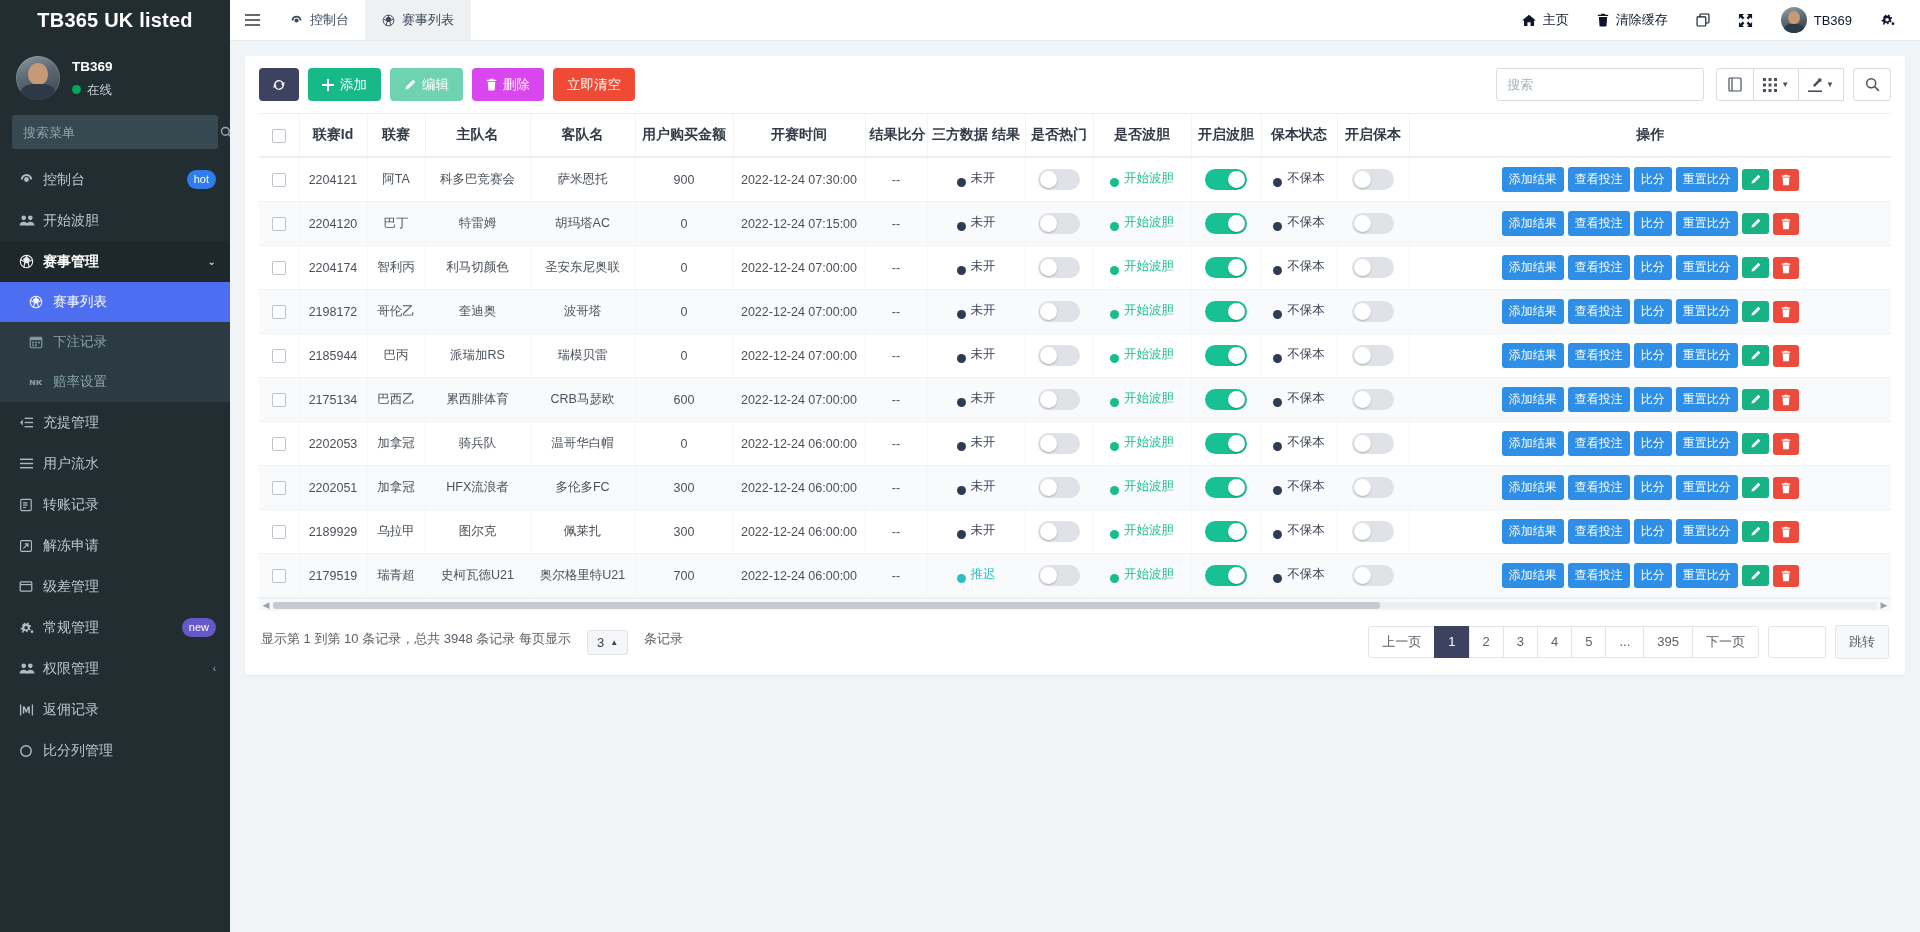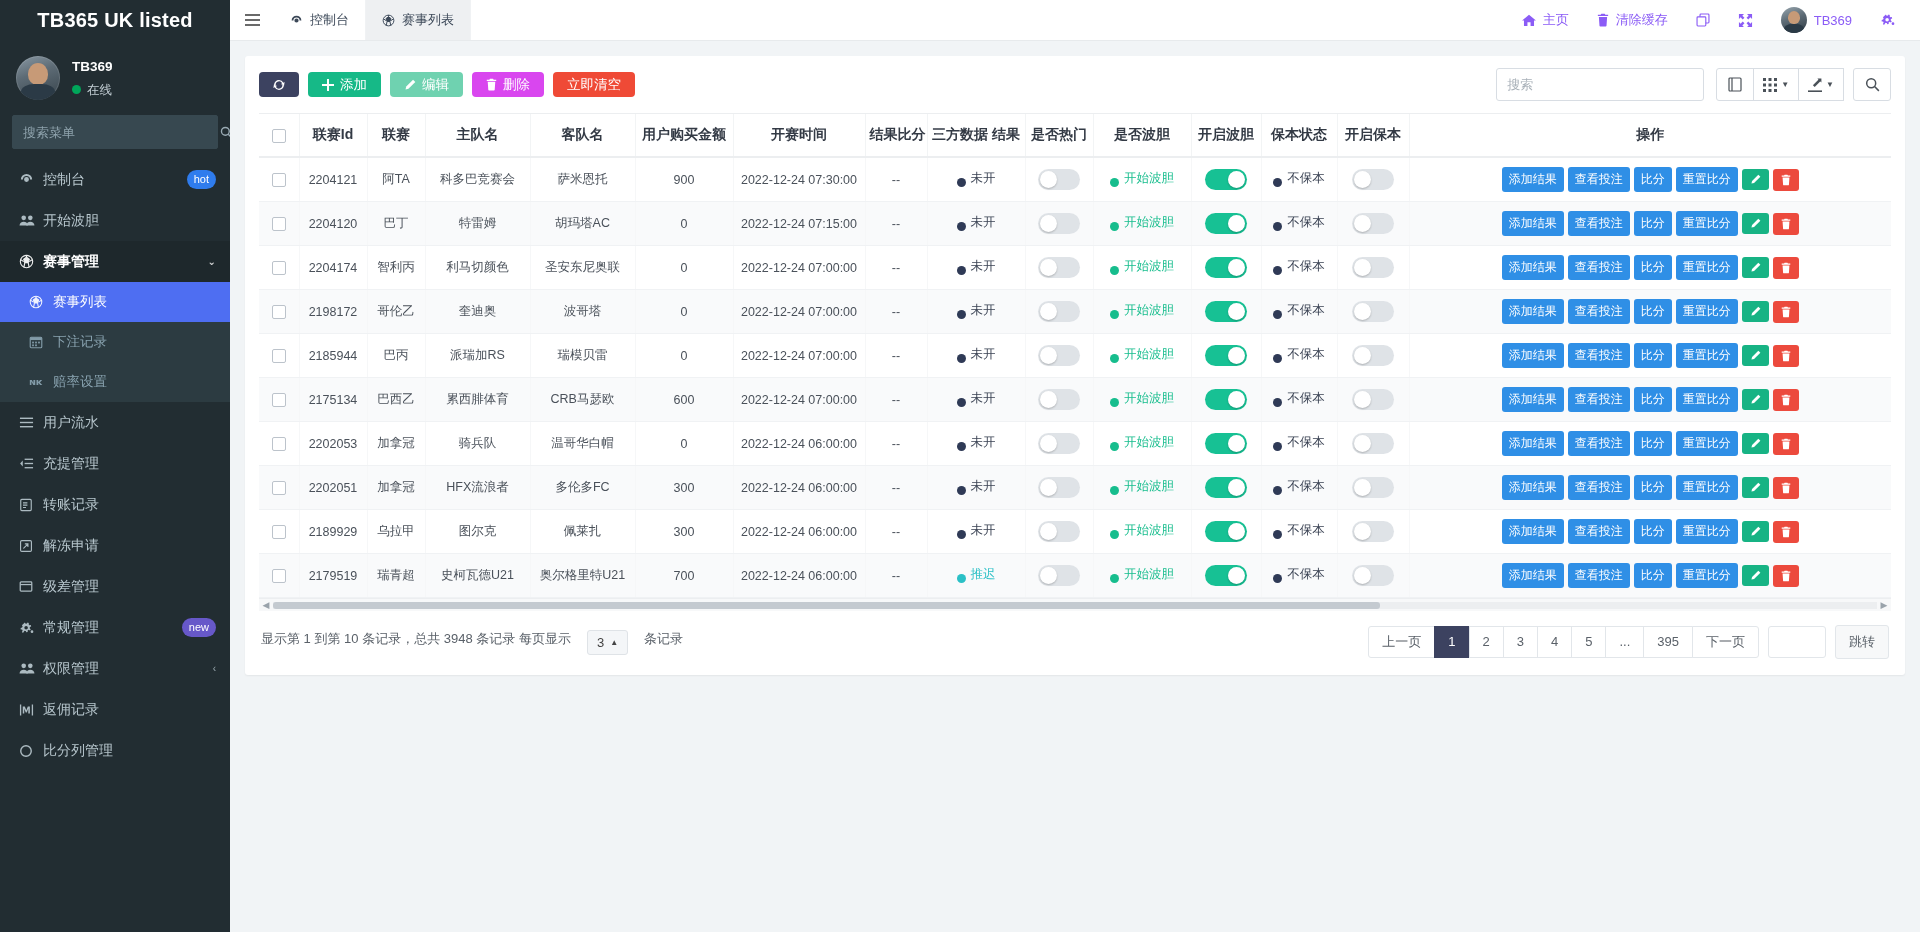--- a/index.html
+++ b/index.html
@@ -104,21 +104,21 @@
   .topbar-tabs { display: flex; align-items: stretch; }
   .ttab {
     display: flex; align-items: center; gap: 7px;
     padding: 0 16px; font-size: 13px; color: #3c4858; cursor: pointer;
     border-right: 1px solid #f0f2f4;
   }
   .ttab.active { background: #eef0f2; }
   .topbar-right { margin-left: auto; display: flex; align-items: center; gap: 0; padding-right: 10px;}
   .tr-item {
     display: flex; align-items: center; gap: 7px;
-    padding: 0 14px; height: 41px; font-size: 13px; color: #8b5cf6; cursor: pointer;
+    padding: 0 14px; height: 41px; font-size: 13px; color: #0f172a; cursor: pointer;
   }
   .tr-avatar {
     width: 26px; height: 26px; border-radius: 50%;
     background: linear-gradient(160deg,#97a5ae 0%,#5d6b75 45%,#2f3a42 100%);
     position: relative; overflow: hidden; flex:none;
   }
   .tr-avatar::before{content:"";position:absolute;left:7px;top:4px;width:12px;height:13px;border-radius:50% 50% 45% 45%;background:#c79a77;}
   .tr-avatar::after{content:"";position:absolute;left:3px;top:17px;width:20px;height:12px;border-radius:40% 40% 0 0;background:#2b3a46;}
 
   .content { padding: 15px 15px 0 15px; flex: 1; min-height:0; }
@@ -126,21 +126,21 @@
     background: #fff; border-radius: 3px; box-shadow: 0 1px 2px rgba(0,0,0,.06);
     padding: 12px 14px 10px 14px;
   }
 
   
   .toolbar { display: flex; align-items: center; gap: 9px; margin-bottom: 12px; }
   .btn {
     border: none; border-radius: 4px; cursor: pointer;
     font-size: 13.5px; color: #fff; font-family: inherit;
     display: inline-flex; align-items: center; gap: 6px;
-    padding: 8px 14px; line-height: 1; height: 25px;
+    padding: 8px 14px; line-height: 1; height: 33px;
   }
   .btn-refresh { background: #3c4260; padding: 8px 13px; }
   .btn-add { background: #16b987; }
   .btn-edit { background: #6fd2b0; }
   .btn-del  { background: #d946ef; }
   .btn-clear{ background: #ef4a36; }
   .tb-right { margin-left: auto; display: flex; align-items: center; gap: 0; }
   .search-input {
     width: 208px; height: 33px; border: 1px solid #d8dde3; border-radius: 3px;
     padding: 0 10px; font-size: 13px; color: #555; outline: none; font-family: inherit;
@@ -349,40 +349,40 @@
                   </svg>
               </span>
               <span class="mtxt">赔率设置</span>
             </div>
           </li>
         </ul>
       </li>
       <li>
         <div class="menu-link">
           <span class="mi">
-            <svg width="15" height="13" viewBox="0 0 16 13" fill="none" stroke="currentColor" stroke-width="1.5">
-                <line x1="1" y1="2" x2="15" y2="2"></line>
-                <line x1="1" y1="6.5" x2="15" y2="6.5"></line>
-                <line x1="1" y1="11" x2="15" y2="11"></line>
-              </svg>
-          </span>
-          <span class="mtxt">用户流水</span>
-        </div>
-      </li>
-      <li>
-        <div class="menu-link">
-          <span class="mi">
             <svg width="15" height="13" viewBox="0 0 16 13" fill="none" stroke="currentColor" stroke-width="1.4">
                 <line x1="6" y1="2" x2="15" y2="2"></line>
                 <line x1="6" y1="6.5" x2="15" y2="6.5"></line>
                 <line x1="6" y1="11" x2="15" y2="11"></line>
                 <path d="M4 3.4 1.2 6.5 4 9.6z" fill="currentColor" stroke="none"></path>
               </svg>
           </span>
           <span class="mtxt">充提管理</span>
+        </div>
+      </li>
+      <li>
+        <div class="menu-link">
+          <span class="mi">
+            <svg width="15" height="13" viewBox="0 0 16 13" fill="none" stroke="currentColor" stroke-width="1.5">
+                <line x1="1" y1="2" x2="15" y2="2"></line>
+                <line x1="1" y1="6.5" x2="15" y2="6.5"></line>
+                <line x1="1" y1="11" x2="15" y2="11"></line>
+              </svg>
+          </span>
+          <span class="mtxt">用户流水</span>
         </div>
       </li>
       <li>
         <div class="menu-link">
           <span class="mi">
             <svg width="14" height="14" viewBox="0 0 16 16" fill="none" stroke="currentColor" stroke-width="1.3">
                 <rect x="2" y="1.6" width="12" height="12.8" rx="1.2"></rect>
                 <path d="M4.6 5.6h5M4.6 8.2h5M4.6 10.8h3.4"></path>
               </svg>
           </span>

